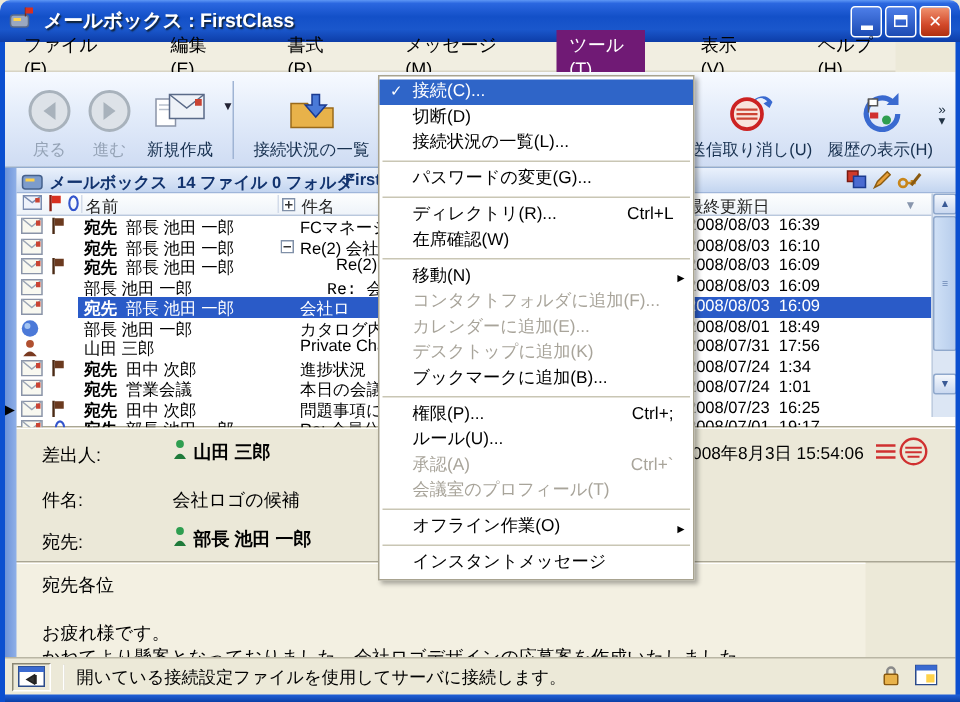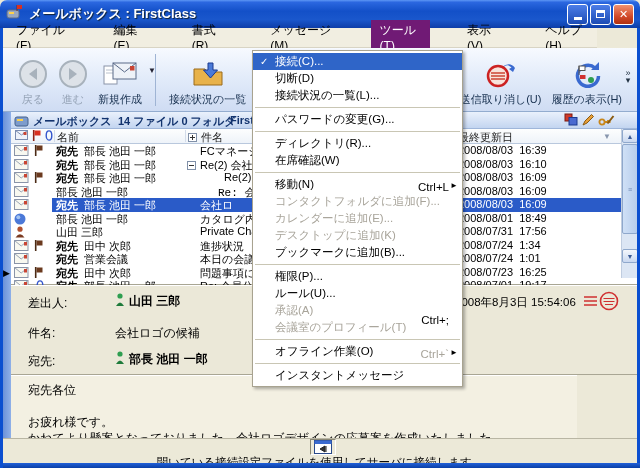--- a/index.html
+++ b/index.html
@@ -77,34 +77,34 @@
   .pv-label{position:absolute;left:25px;color:#000;}
   .pv-val{position:absolute;left:112px;color:#000;display:flex;align-items:center;gap:4px;}
   .pv-val.bold,.pv-bold{font-weight:bold;}
   .pv-date{position:absolute;left:452px;top:10px;font-size:11.5px;color:#000;}
   .pv-stamp{position:absolute;right:18px;top:6px;}
   .pv-body{position:absolute;left:3px;top:375px;width:574px;height:63px;background:#f3f0e2;
     box-shadow:inset 0 1px 0 #fff;font-size:12px;color:#000;padding:7px 0 0 25px;}
   .pv-line{height:16px;line-height:16px;white-space:nowrap;}
   
   .statusbar{position:absolute;left:3px;top:438px;width:634px;height:25px;background:#ece9d8;border-top:1px solid #b9b6a4;
-    display:flex;align-items:center;font-size:11.5px;color:#000;flex-direction:column;}
+    display:flex;align-items:center;font-size:11.5px;color:#000;}
   .st-iconbox{width:26px;height:19px;margin-left:5px;border:1px solid;border-color:#8a8774 #fff #fff #8a8774;
     display:flex;align-items:center;justify-content:center;background:#ece9d8;}
   .st-div{width:1px;height:17px;background:#b9b6a4;margin:0 8px 0 8px;border-right:1px solid #fff;}
   .st-text{flex:1;}
   .st-right{display:flex;gap:10px;margin-right:12px;align-items:center;}
   
   .menu{position:absolute;left:252px;top:50px;width:211px;background:#fff;border:1px solid #a8a390;
     box-shadow:2px 2px 3px rgba(0,0,0,.3);z-index:60;padding:2px 0;}
   .mitem{position:relative;height:17px;line-height:17px;padding:0 16px 0 22px;font-size:11.5px;color:#000;white-space:nowrap;}
   .mitem.hl{background:#2f65c8;color:#fff;}
   .mitem.dis{color:#a8a49a;}
   .mcheck{position:absolute;left:7px;font-size:10px;}
-  .mshort{position:absolute;right:13px;margin-top:44px;}
+  .mshort{position:absolute;right:13px;}
   .marrow{position:absolute;right:4px;font-size:8px;top:1px;}
   .msep{height:1px;background:#c9c6b4;margin:3px 2px;}
 </style>
 </head>
 <body>
 
 <div class="win">
   <div class="titlebar">
     <span><svg width="18" height="16">
           <rect x="1" y="6" width="12" height="8" rx="2" fill="#9aa8c0" stroke="#5a6a88"></rect>

